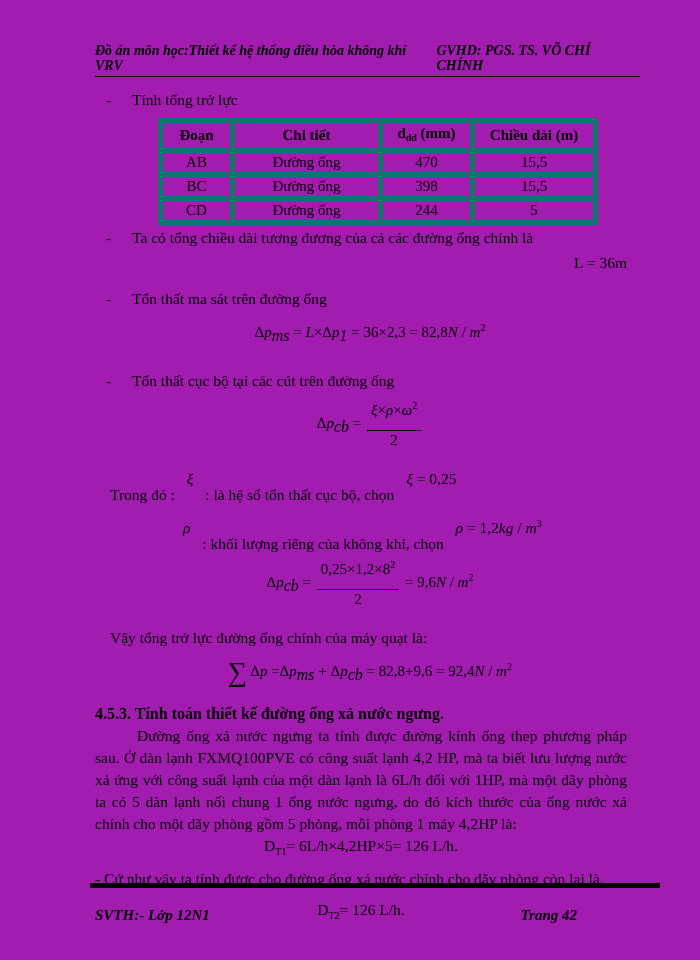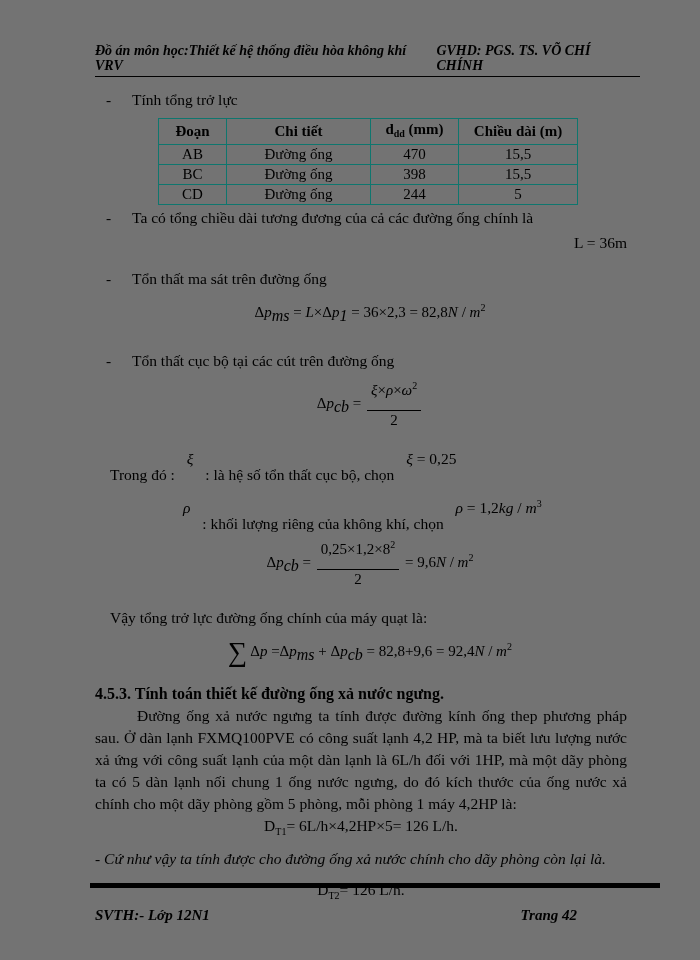--- a/index.html
+++ b/index.html
@@ -1,35 +1,35 @@
 <!DOCTYPE html>
 <html lang="vi"><head>
 <meta charset="utf-8">
 <style>
   html,body { margin:0; padding:0; }
   .page {
-    position:relative; width:700px; height:960px; background:#737373;
+    position:relative; width:700px; height:960px; background:#a21caf;
     font-family:"Liberation Serif","DejaVu Serif",serif; color:#000;
     overflow:hidden;
   }
   
   .hdr {
     position:absolute; left:95px; right:60px; top:43px;
     display:flex; justify-content:space-between;
     font-size:14px; font-weight:bold; font-style:italic; line-height:15px;
     border-bottom:1px solid #000; padding-bottom:3px;
   }
   
   .content { position:absolute; left:95px; top:85px; width:532px; font-size:15.5px; }
   .bullet { display:flex; line-height:19px; }
   .bullet .dash { margin-left:11px; width:26px; }
   .b1 { margin-top:5px; }
   .tblwrap { margin-top:9px; margin-left:63px; }
   table { border-collapse:collapse; font-size:15px; }
-  th,td { border:1px solid #0f766e; text-align:center; padding:0; line-height:19px; height:19px; }
+  th,td { border:5px solid #0f766e; text-align:center; padding:0; line-height:19px; height:19px; }
   th { font-weight:bold; height:21px; line-height:21px; }
   .c1{width:67px;} .c2{width:143px;} .c3{width:87px;} .c4{width:118px;}
   .tsub { font-size:10px; vertical-align:-3px; }
   .b2 { margin-top:3px; }
   .center { text-align:center; }
   .off { padding-left:18px; }     
   .fL { margin-top:6px; line-height:19px;text-align:right; }
   .b3 { margin-top:17px; }
   .fms { margin-top:9px; line-height:22px; font-size:15px; }
   .b4 { margin-top:24px; }
@@ -37,21 +37,21 @@
   .defA { margin-top:36px; line-height:19px; margin-left:15px; }
   .defB { margin-top:26px; line-height:19px; margin-left:88px; }
   .raised { position:relative; top:-16px; }
   .gapL { margin-left:8px; } .gapR { margin-right:8px; }
   .fcbnum { margin-top:6px; font-size:15px; }
   .vay { margin-top:20px; margin-left:15px; line-height:19px; }
   .fsum { margin-top:5px; font-size:15px; line-height:30px; }
   .h453 { margin-top:14px; font-size:16px; font-weight:bold; line-height:19px; }
   .para { margin-top:2px; text-align:justify; text-indent:42px; line-height:22px; }
   .fdt1 { margin-top:1px; font-size:15.5px; line-height:20px; }
-  .note { margin-top:7px; line-height:19px;font-style:italic; }
+  .note { margin-top:7px; line-height:19px; }
   .fdt2 { margin-top:12px; font-size:15.5px; line-height:20px; }
   
   .m-v { font-style:italic; }
   .m-n { font-style:normal; }
   .m-sub { font-style:italic; font-size:16px; vertical-align:-4px; }
   .m-subn { font-style:normal; font-size:10px; vertical-align:-4px; }
   .m-sup { font-size:10px; vertical-align:6px; }
   .m-big { font-size:27px; vertical-align:-5px; line-height:1; }
   .frac { display:inline-block; text-align:center; vertical-align:middle; padding:0 2px; }
   .fnum { display:block; border-bottom:1px solid #000; padding:0 4px 11px; }

